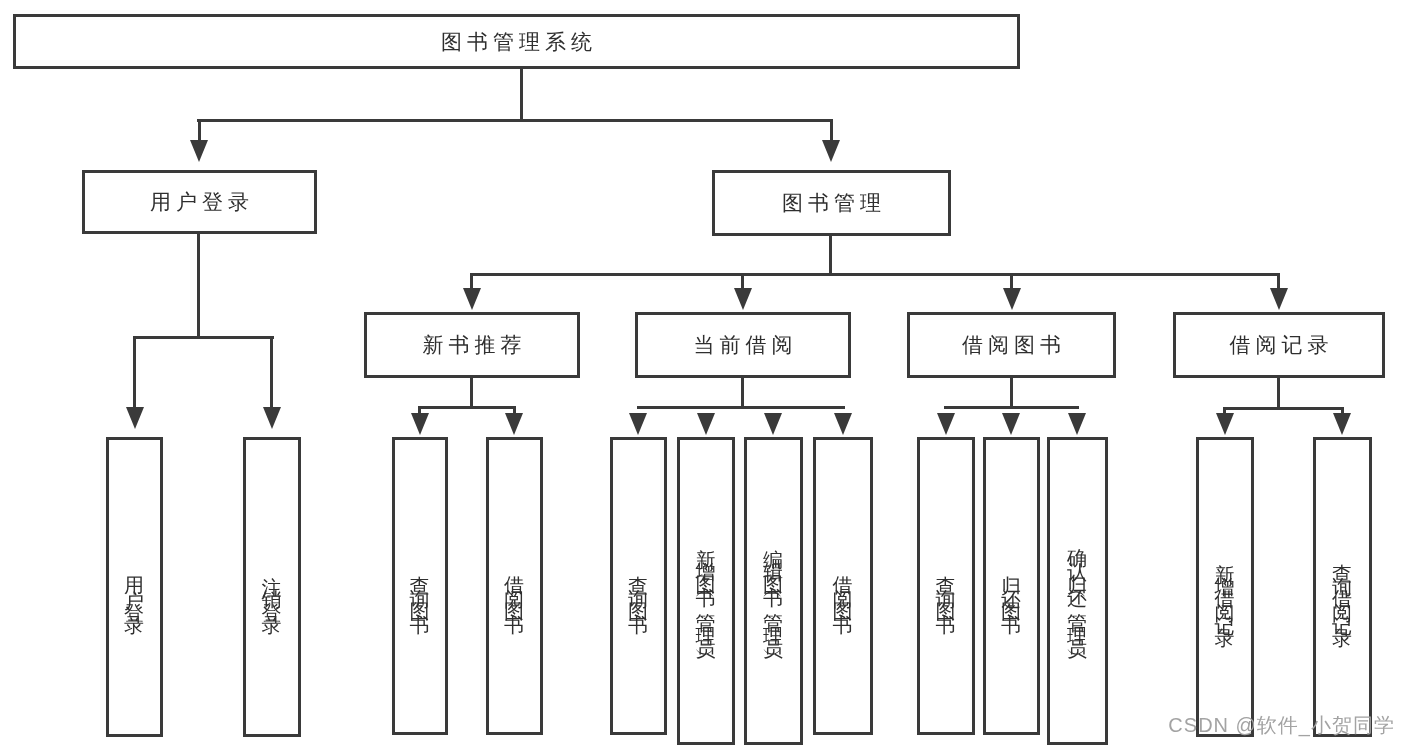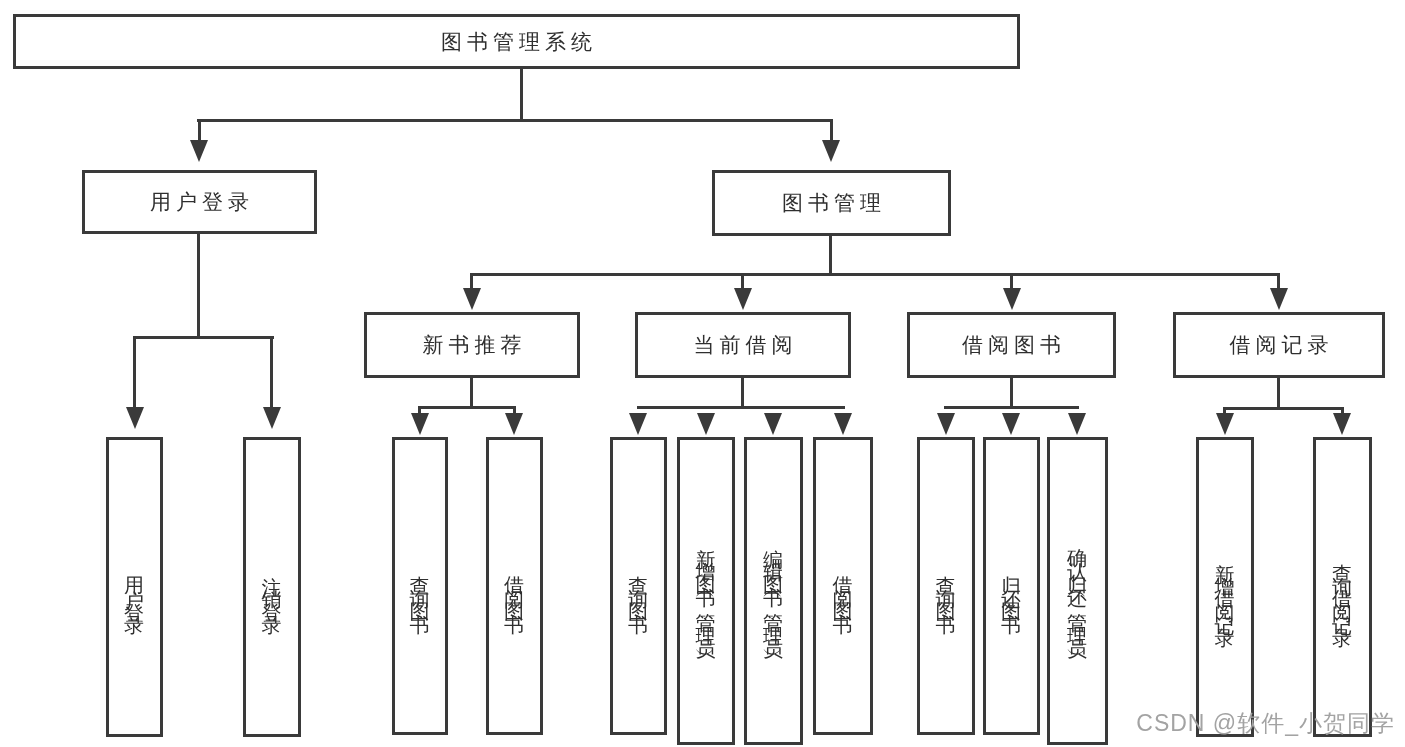--- a/index.html
+++ b/index.html
@@ -25,21 +25,21 @@
     letter-spacing:13px;color:var(--text);line-height:1;
   }
   .vline{position:absolute;width:3px;background:var(--line);}
   .hline{position:absolute;height:3px;background:var(--line);}
   .arrow{
     position:absolute;width:0;height:0;
     border-left:9px solid transparent;border-right:9px solid transparent;
     border-top:22px solid var(--line);
   }
   .watermark{
-    position:absolute;right:10px;bottom:8px;font-size:23px;letter-spacing:1px;
+    position:absolute;right:10px;bottom:8px;font-size:20px;letter-spacing:1px;
     color:var(--watermark);white-space:nowrap;
   }
 </style>
 </head>
 <body>
 
 <div id="canvas">
 
   <div class="box" style="left:13px;top:14px;width:1007px;height:55px;">
     <span class="hlabel">图书管理系统</span>

